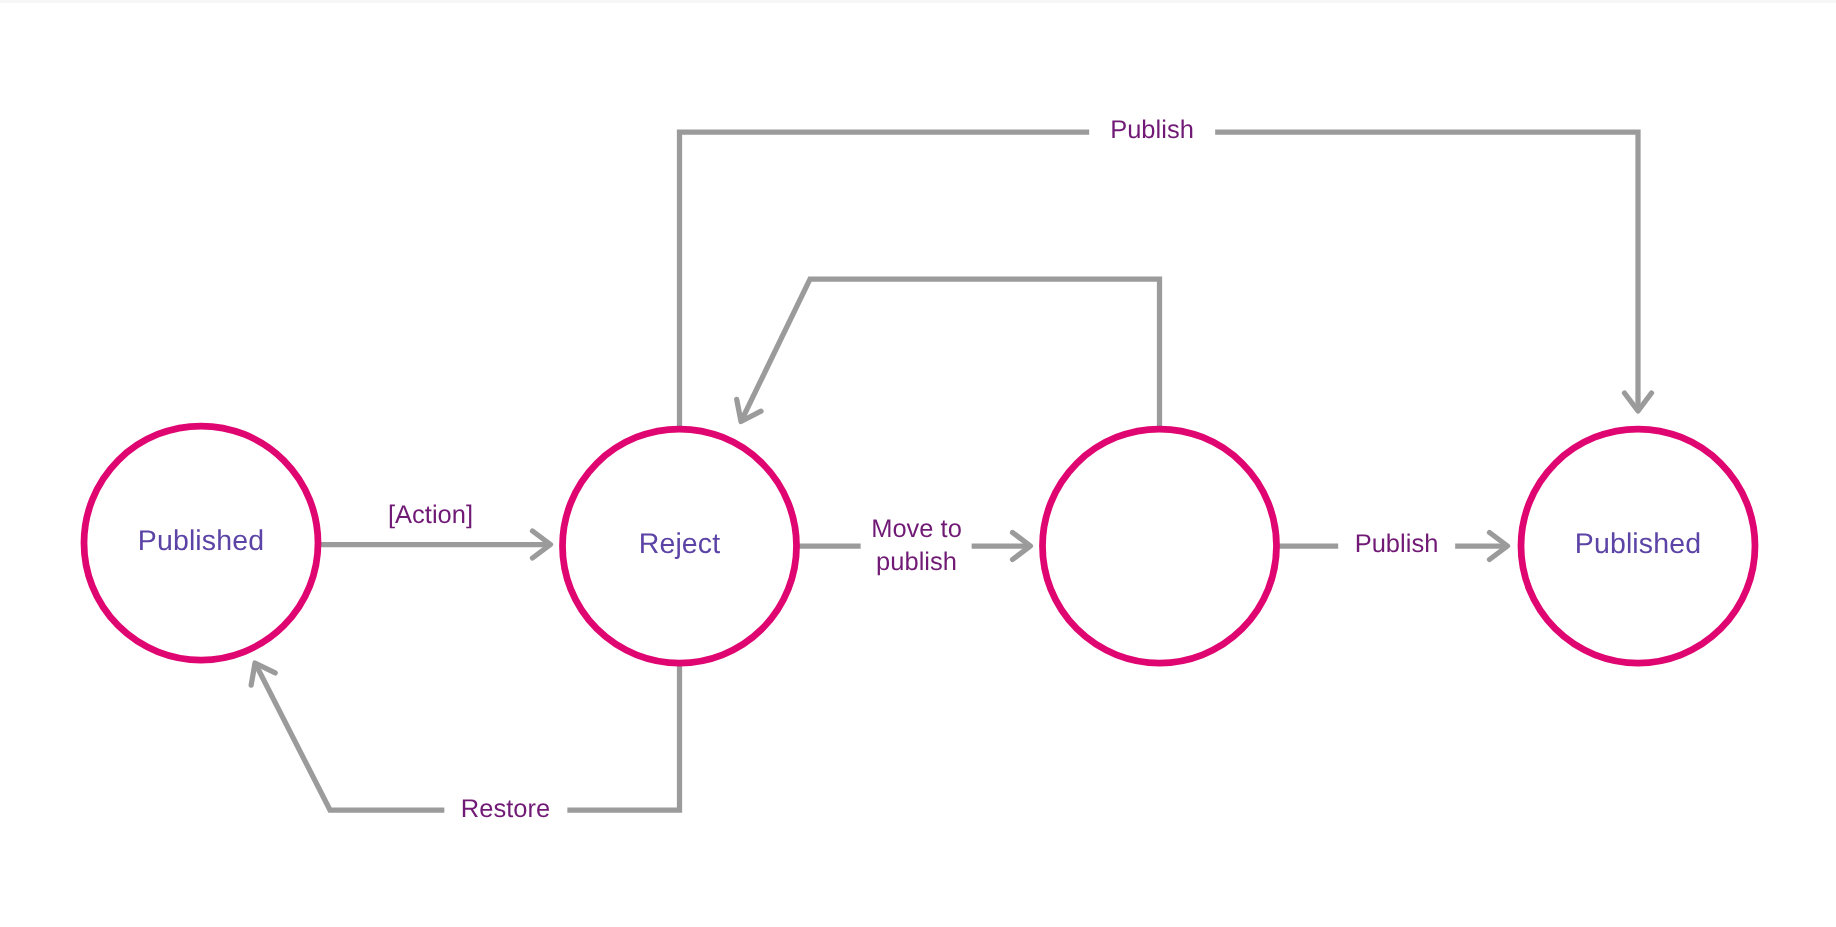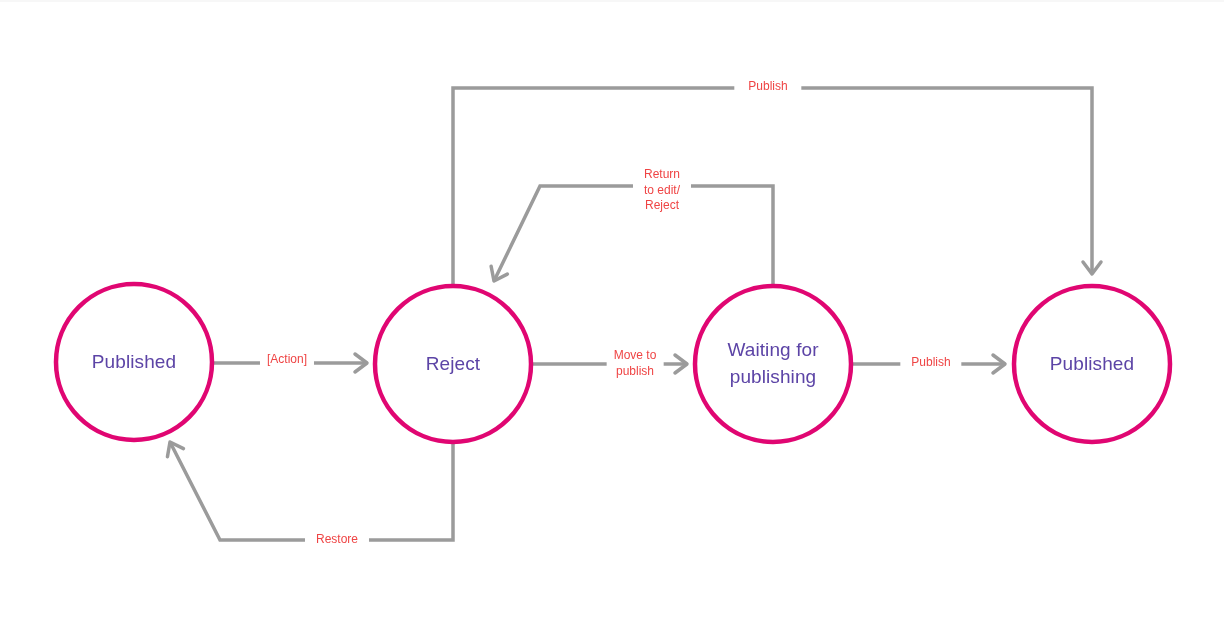--- a/index.html
+++ b/index.html
@@ -44,22 +44,22 @@
     font-size: 19px;
     font-weight: 500;
     line-height: 1.4;
     text-align: center;
     white-space: pre-line;
     letter-spacing: 0.1px;
   }
   .edge-label {
     position: absolute;
     transform: translate(-50%, -50%);
-    color: #ef4444;
-    font-size: 12px;
+    color: #701a75;
+    font-size: 17px;
     font-weight: 500;
     line-height: 1.3;
     text-align: center;
     white-space: pre-line;
     background: #ffffff;
   }
   .pad-sm { padding: 1px 7px; }
   .pad-md { padding: 1px 11px; }
   .pad-lg { padding: 1px 14px; }
 </style>
@@ -84,26 +84,21 @@
     <path class="edge-path" d="M453,442 L453,540 L220,540 L170,442" marker-end="url(#arrow)"></path>
 
     <circle class="node-circle" cx="134" cy="362" r="78"></circle>
     <circle class="node-circle" cx="453" cy="364" r="78"></circle>
     <circle class="node-circle" cx="773" cy="364" r="78"></circle>
     <circle class="node-circle" cx="1092" cy="364" r="78"></circle>
   </svg>
 
   <div class="node-label" style="left:134px; top:362px;">Published</div>
   <div class="node-label" style="left:453px; top:364px;">Reject</div>
-  <div class="node-label" style="left:773px; top:364px;">Waiting for
-publishing</div>
   <div class="node-label" style="left:1092px; top:364px;">Published</div>
 
-  <div class="edge-label pad-sm" style="left:287px; top:360px;">[Action]</div>
-  <div class="edge-label pad-sm" style="left:611px; top:364px;margin-left:24px;">Move to
+  <div class="edge-label pad-sm" style="left:287px; top:344px;">[Action]</div>
+  <div class="edge-label pad-sm" style="left:611px; top:364px;">Move to
 publish</div>
   <div class="edge-label pad-md" style="left:931px; top:363px;">Publish</div>
   <div class="edge-label pad-lg" style="left:768px; top:87px;">Publish</div>
-  <div class="edge-label pad-md" style="left:662px; top:190px;">Return
-to edit/
-Reject</div>
   <div class="edge-label pad-md" style="left:337px; top:540px;text-align:right;">Restore</div>
 </div>
 
 </body></html>

